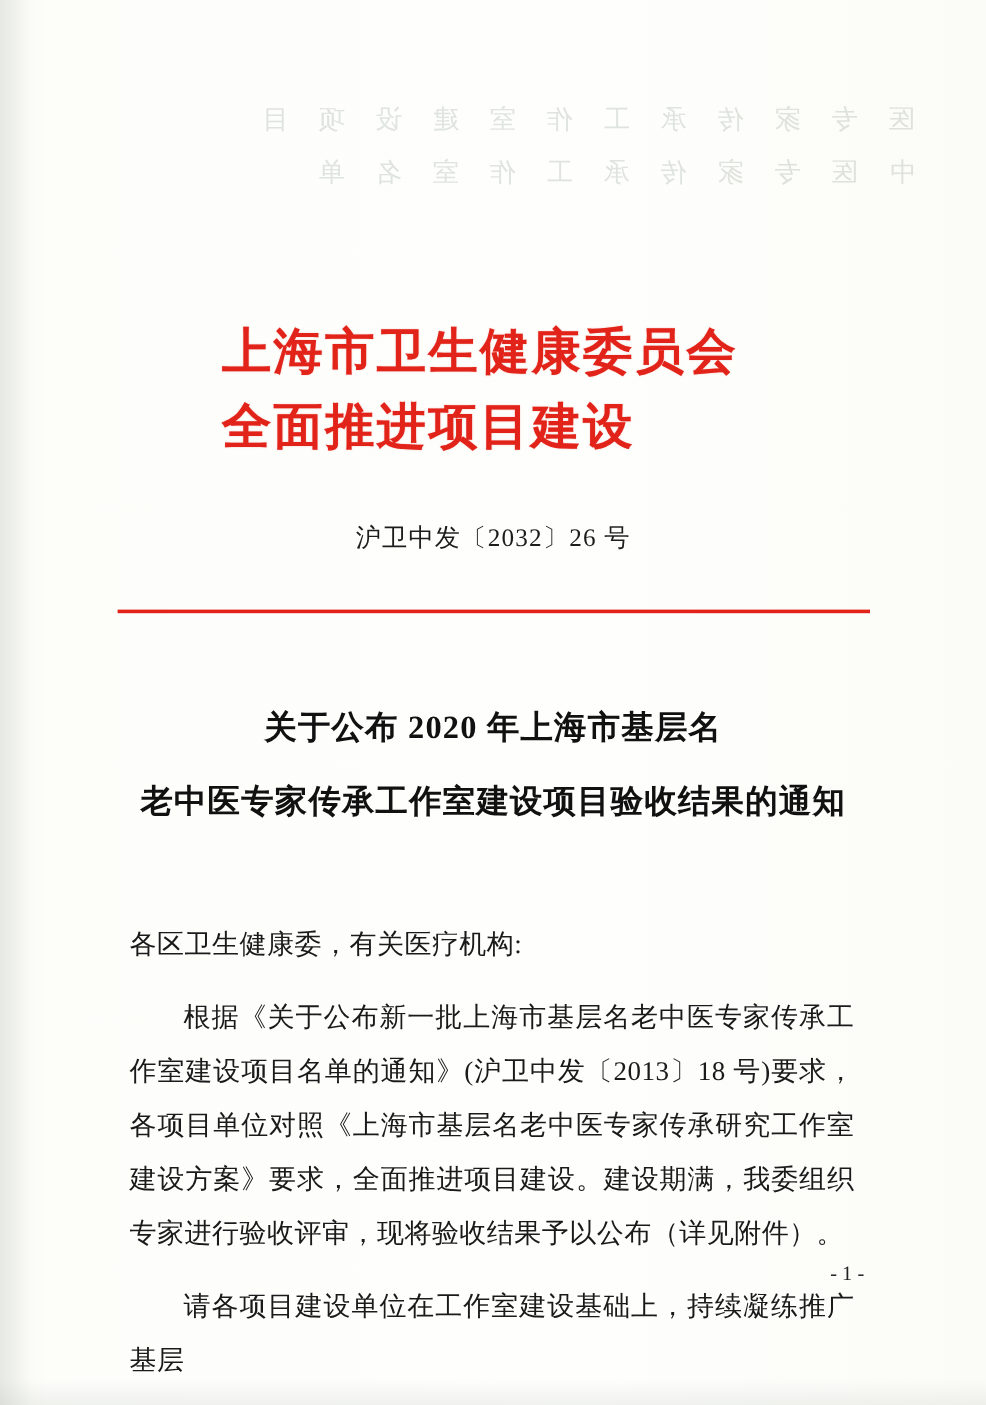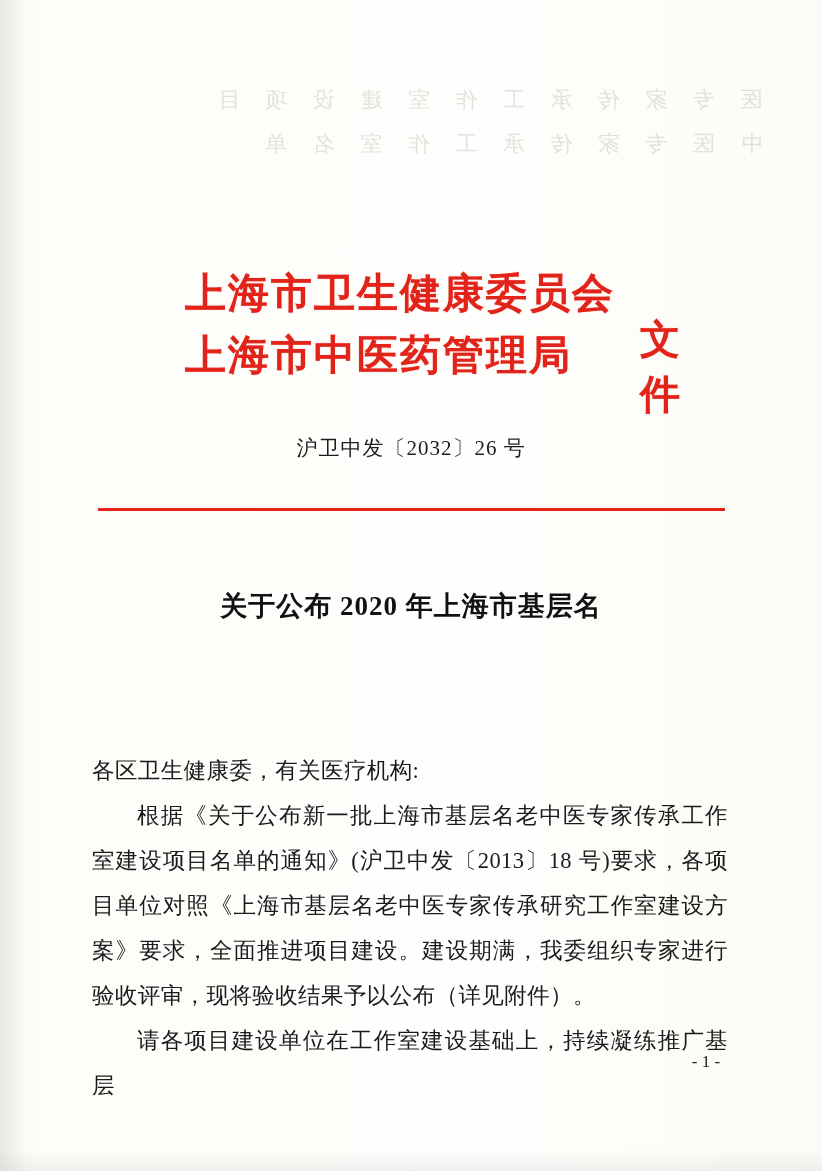--- a/index.html
+++ b/index.html
@@ -118,21 +118,21 @@
     width: 636px;
     font-family: "Liberation Serif", serif;
     font-size: 22.5px;
     line-height: 45px;
     color: #1a1a1a;
     letter-spacing: 0.4px;
     text-align: justify;
   }
   .p-indent { text-indent: 45px; }
   .p-noindent { text-indent: 0; }
-  .body-text p { margin: 0; }
+  .body-text p { margin: 16px; }
 
   .pagenum {
     position: absolute;
     top: 1052px;
     left: 0;
     width: 822px;
     text-align: center;
     font-family: "Liberation Serif", serif;
     font-size: 17px;
     color: #222;
@@ -161,31 +161,31 @@
   <div class="edge-shadow-b"></div>
 
   <div class="ghost">
     <div>医 专 家 传 承 工 作 室 建 设 项 目</div>
     <div>中 医 专 家 传 承 工 作 室 名 单</div>
   </div>
 
   <div class="masthead">
     <div class="org-lines">
       <div class="org-line">上海市卫生健康委员会</div>
-      <div class="org-line">上海市中医药管理局</div>
-      <div class="wenjian">文件</div>
+      <div class="org-line">全面推进项目建设</div>
     </div>
   </div>
 
   <div class="docnum">沪卫中发〔2032〕26 号</div>
 
   <div class="redrule"></div>
 
   <div class="title">
     <div class="title-line">关于公布 2020 年上海市基层名</div>
+    <div class="title-line">老中医专家传承工作室建设项目验收结果的通知</div>
   </div>
 
   <div class="body-text">
     <p class="p-noindent">各区卫生健康委，有关医疗机构:</p>
     <p class="p-indent">根据《关于公布新一批上海市基层名老中医专家传承工作室建设项目名单的通知》(沪卫中发〔2013〕18 号)要求，各项目单位对照《上海市基层名老中医专家传承研究工作室建设方案》要求，全面推进项目建设。建设期满，我委组织专家进行验收评审，现将验收结果予以公布（详见附件）。</p>
     <p class="p-indent">请各项目建设单位在工作室建设基础上，持续凝练推广基层</p>
   </div>
 
   <div class="pagenum">- 1 -</div>
 

